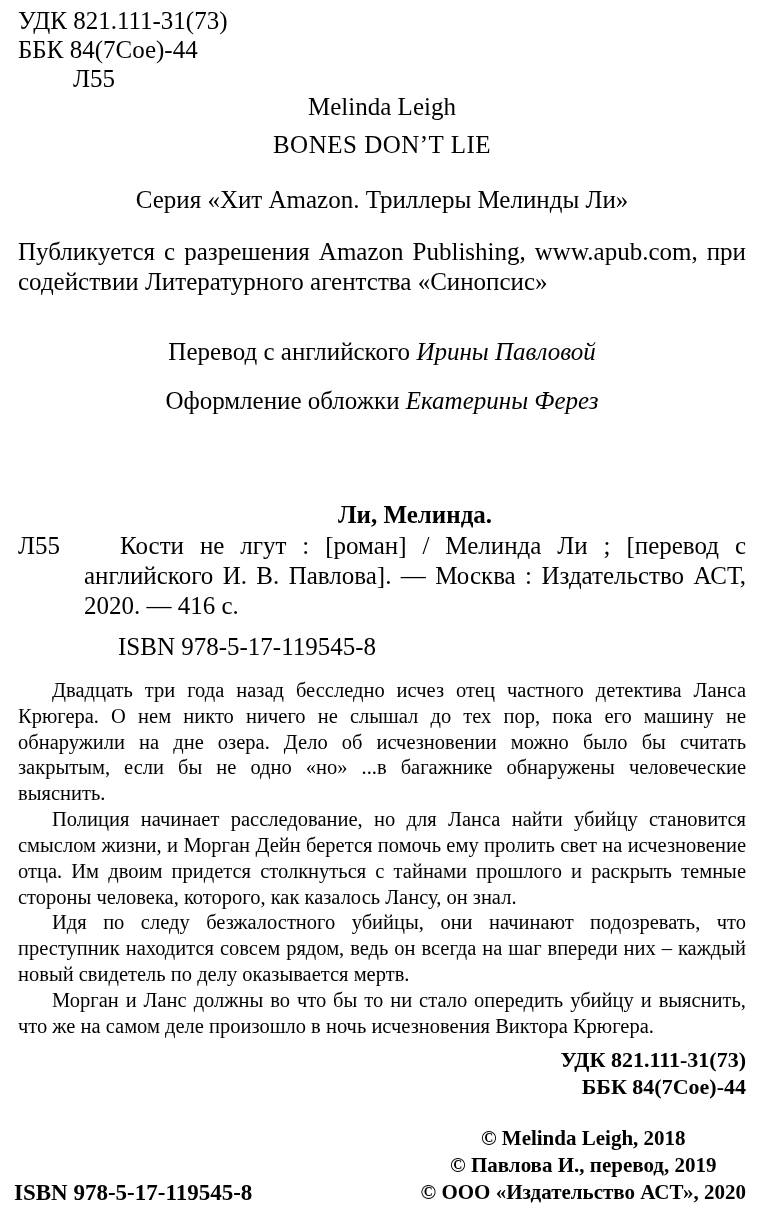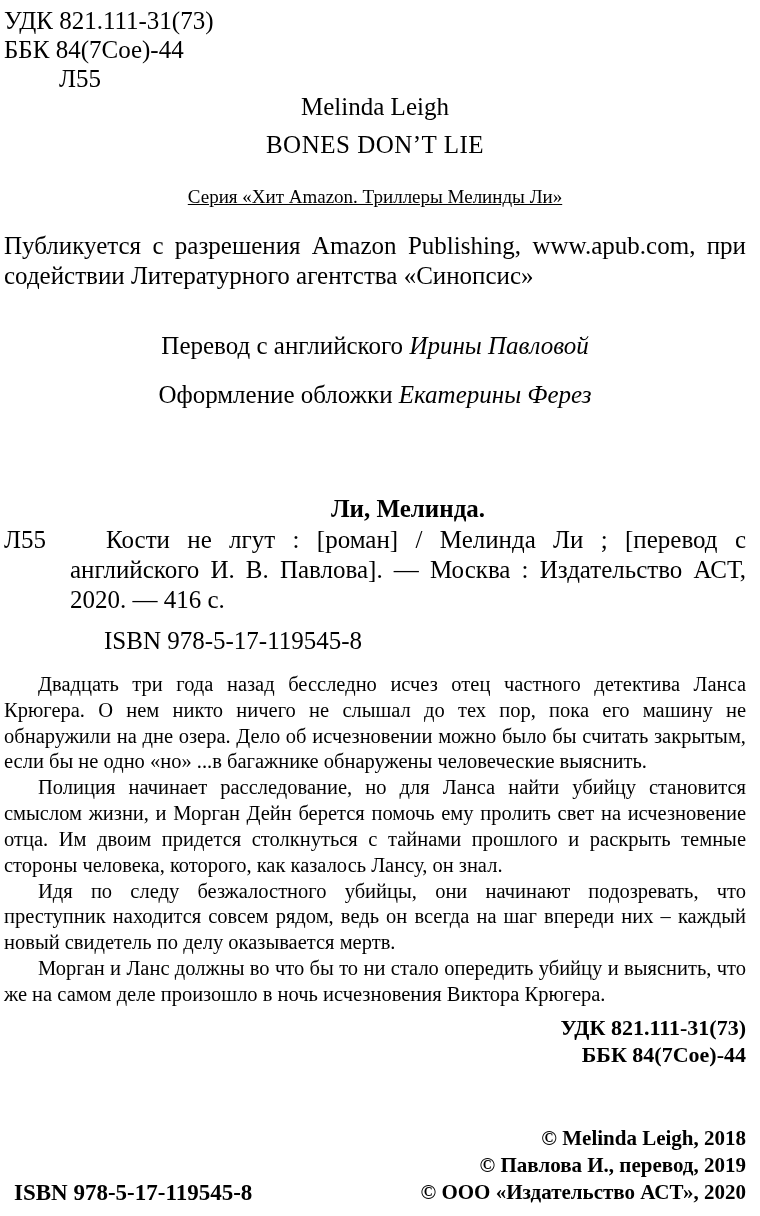--- a/index.html
+++ b/index.html
@@ -8,21 +8,21 @@
     background: #ffffff;
   }
   .page {
     position: relative;
     width: 760px;
     height: 1216px;
     background: #ffffff;
     color: #000000;
     font-family: "Liberation Serif", serif;
     box-sizing: border-box;
-    padding: 6px 14px 0 4px;
+    padding: 6px 14px 0 18px;
     overflow: hidden;
   }
   
   .top-codes {
     font-size: 25px;
     line-height: 1.16;
   }
   .top-codes .code-indent {
     padding-left: 55px;
   }
@@ -34,22 +34,21 @@
     margin-top: 0;
     font-size: 25px;
   }
   .title-latin {
     margin-top: 10px;
     font-size: 25px;
     letter-spacing: 0.5px;
   }
   .series {
     margin-top: 27px;
-    font-size: 19px;
-    text-decoration: underline;
+    font-size: 25px;
   }
   .permission {
     margin-top: 23px;
     font-size: 25px;
     line-height: 1.18;
     text-align: justify;
   }
   .credit {
     margin-top: 42px;
     font-size: 25px;
@@ -118,21 +117,21 @@
     align-items: flex-end;
   }
   .isbn-bottom {
     font-size: 23px;
     font-weight: bold;
   }
   .copyrights {
     font-size: 21px;
     font-weight: bold;
     line-height: 1.28;
-    text-align: right;
+    text-align: center;
   }
 </style>
 </head>
 <body>
 
 <div class="page">
 
   <div class="top-codes">
     <div>УДК 821.111-31(73)</div>
     <div>ББК 84(7Сое)-44</div>

